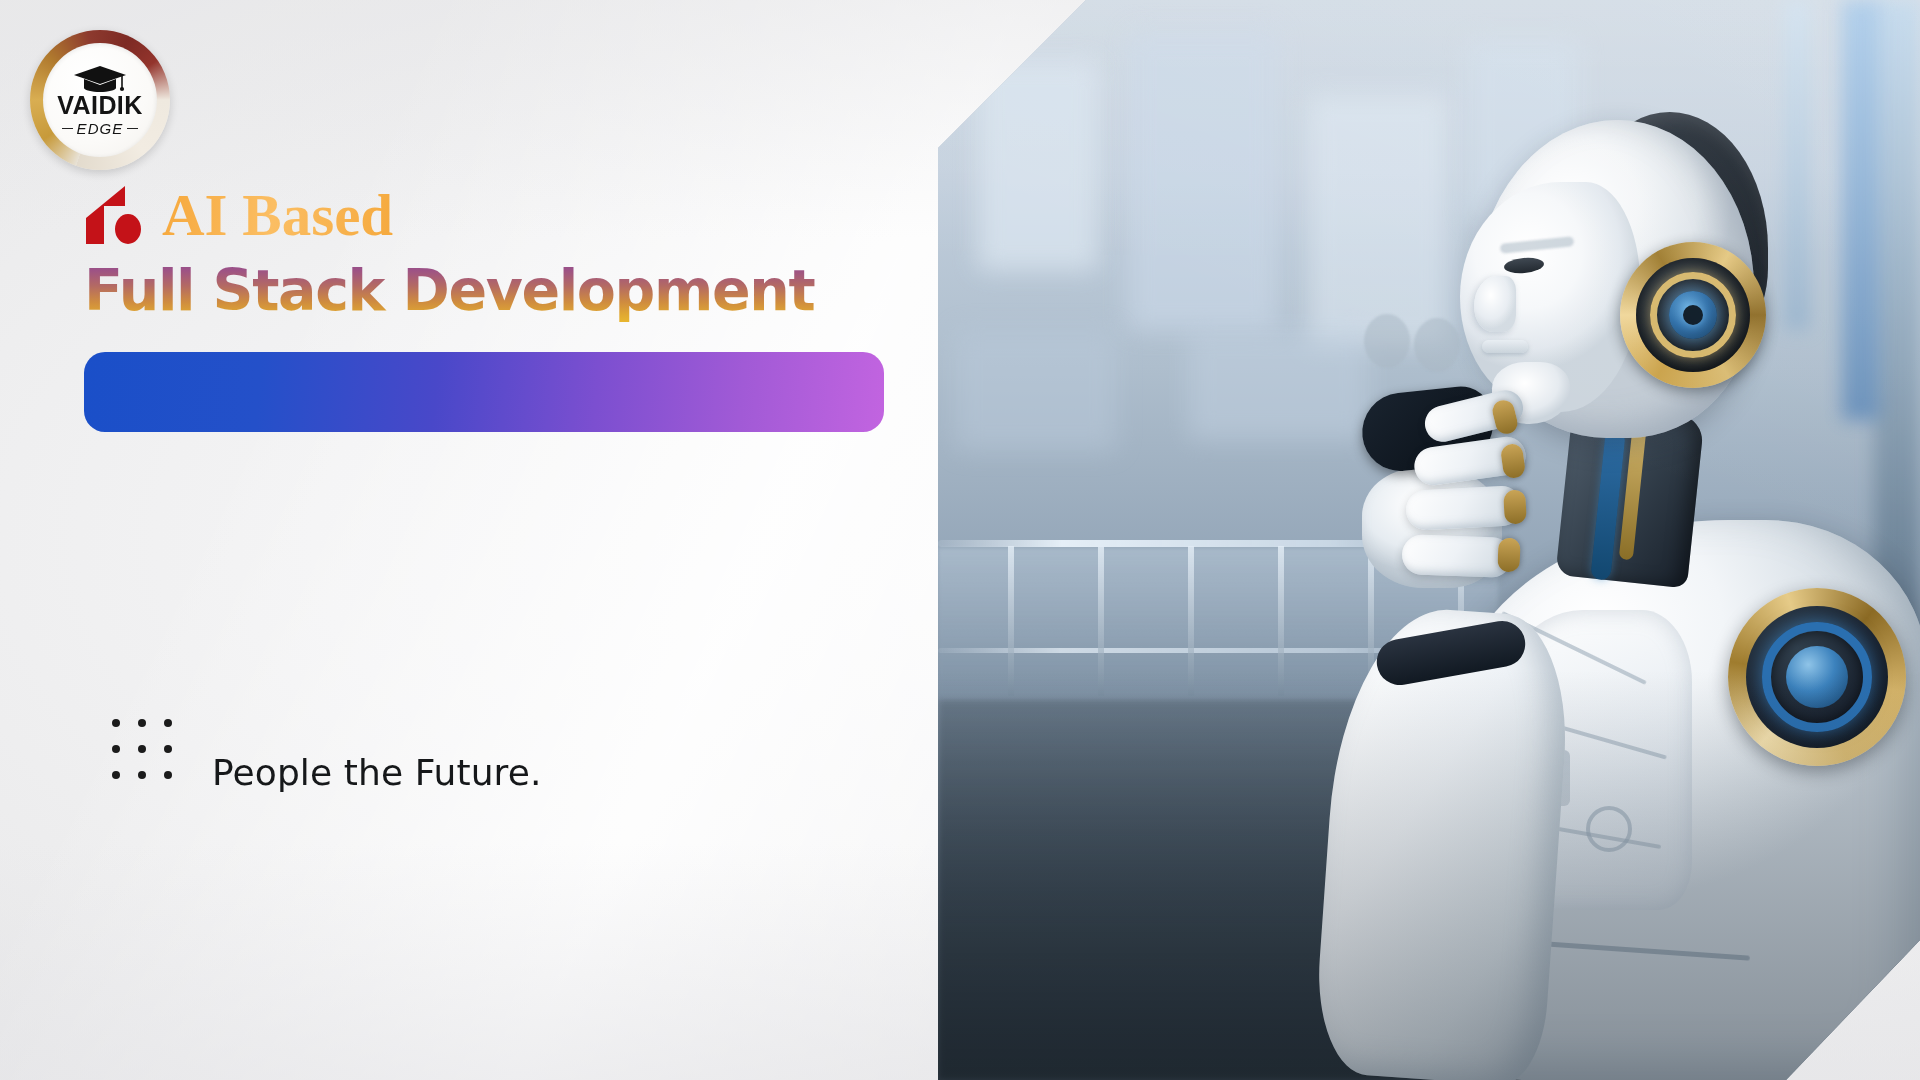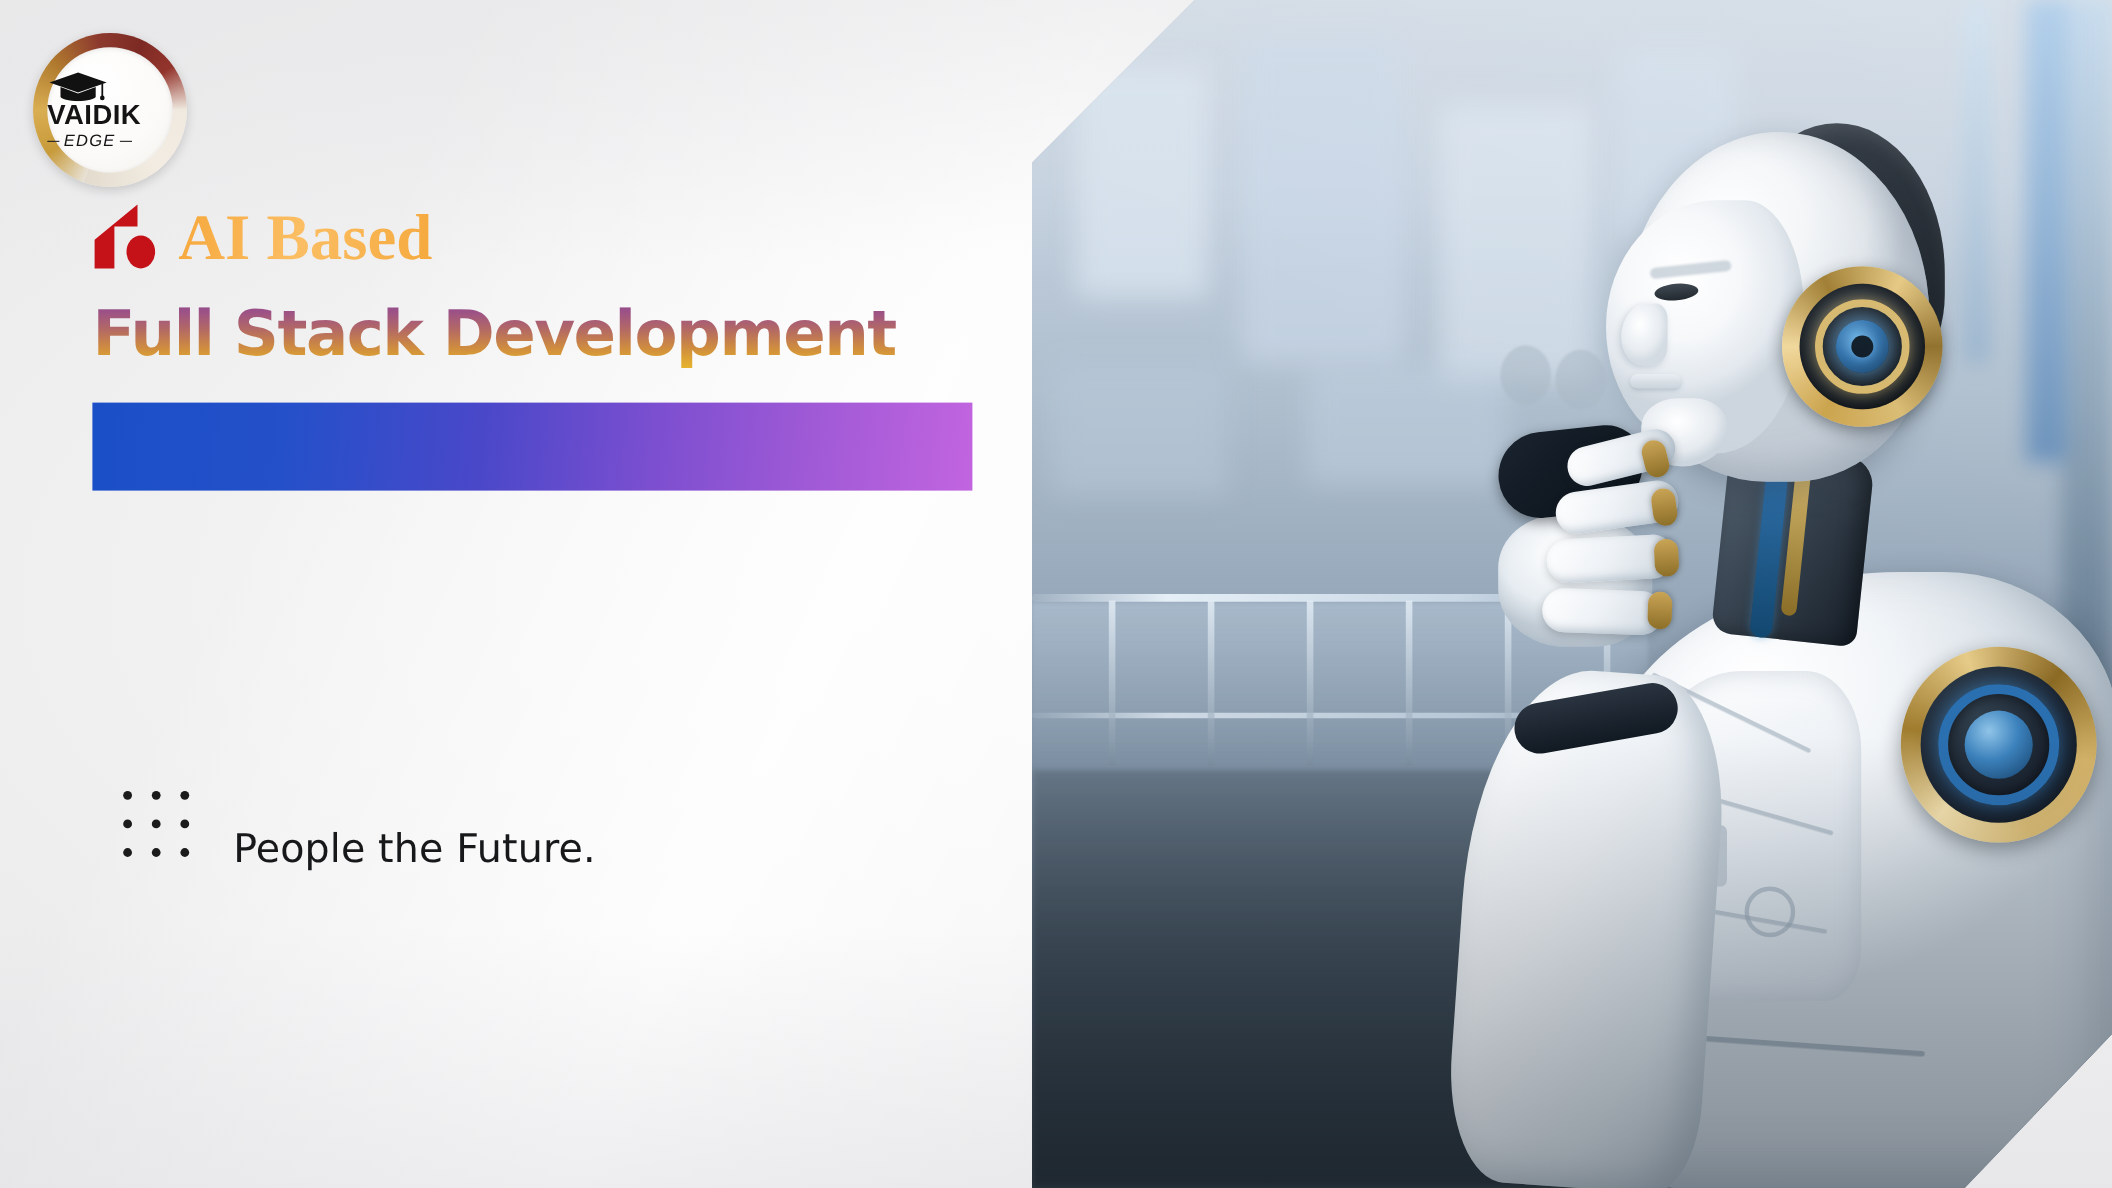--- a/index.html
+++ b/index.html
@@ -67,21 +67,21 @@
     left:13px; top:13px; right:13px; bottom:13px;
     border-radius:50%;
     background:radial-gradient(circle at 38% 32%, #ffffff 0%, #fbfaf8 60%, #f3f1ed 100%);
     box-shadow:inset 0 1px 5px rgba(0,0,0,.09);
   }
   .logo-inner{
     position:absolute;
     left:13px; top:13px; right:13px; bottom:13px;
     border-radius:50%;
     display:flex; flex-direction:column;
-    align-items:flex-start; justify-content:center;
+    align-items:center; justify-content:center;
     z-index:2;
   }
   .cap-icon{ display:block; margin-bottom:1px; }
   .logo-word{
     font-family:"Liberation Sans", sans-serif;
     font-weight:700;
     font-size:25px;
     letter-spacing:.4px;
     color:#141414;
     line-height:1;
@@ -121,21 +121,21 @@
     color:#F7B352;
     background:linear-gradient(100deg,#F6A83C 0%, #FBBE63 48%, #F5A93D 100%);
     -webkit-background-clip:text;
     background-clip:text;
     -webkit-text-fill-color:transparent;
     color:transparent;
     white-space:nowrap;
   }
 
   .line-fsd{
-    margin-top:28px;
+    margin-top:14px;
     font-family:"DejaVu Sans", sans-serif;
     font-weight:700;
     font-size:57px;
     letter-spacing:-1.4px;
     line-height:1.08;
     white-space:nowrap;
     background:linear-gradient(180deg,
       #8e4a8e 0%,
       #9d5286 16%,
       #b46a63 42%,
@@ -162,20 +162,21 @@
   }
   .line-tech1{
     margin-top:30px;
     background:linear-gradient(95deg,
       #1A4FC8 0%,
       #2450C9 22%,
       #4948C9 44%,
       #7C4FD0 64%,
       #A15AD6 82%,
       #C264E0 100%);
+    border-radius:21px;
   }
   .line-tech2{
     margin-top:6px;
     margin-left:128px;
     background:linear-gradient(95deg,
       #2A4FC6 0%,
       #3B4FC8 20%,
       #5A4ECB 44%,
       #7C55D2 66%,
       #9C62DA 86%,

